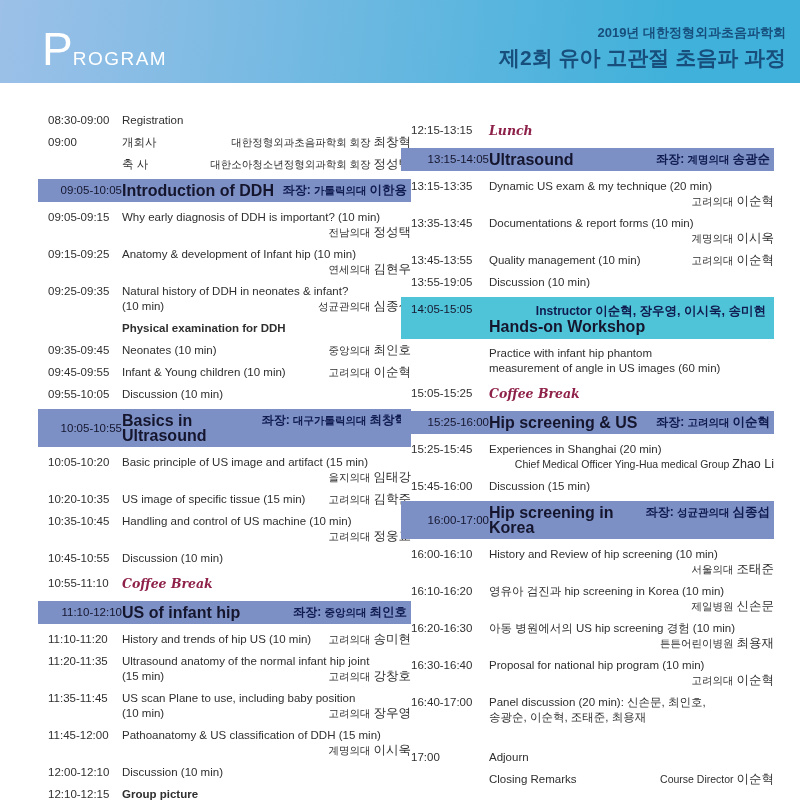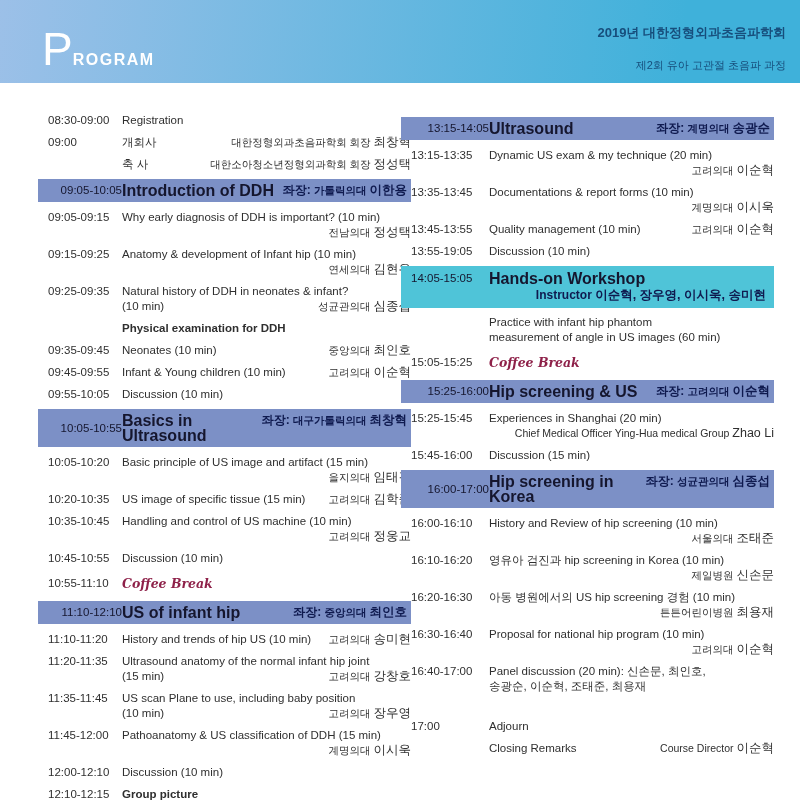--- a/index.html
+++ b/index.html
@@ -8,24 +8,24 @@
     --grad-right:#3fb1da; --body:#2f2f2f;
   }
   *{box-sizing:border-box;}
   body{margin:0;font-family:"Liberation Sans",sans-serif;background:#fff;}
   .page{width:800px;height:807px;background:#fff;overflow:hidden;position:relative;}
 
   
   .banner{height:83px;background:linear-gradient(97deg,var(--grad-left) 0%,var(--grad-right) 85%);position:relative;}
   .program-logo{position:absolute;left:42px;bottom:11px;line-height:1;color:#fff;}
   .p-big{font-size:46px;font-weight:500;}
-  .p-rest{font-size:16px;font-weight:700;letter-spacing:1.5px;}
+  .p-rest{font-size:19px;font-weight:400;letter-spacing:1.5px;}
   .banner-right{position:absolute;right:14px;top:24px;text-align:right;color:var(--header-navy);}
   .society{font-size:13px;font-weight:700;}
-  .course{font-size:11px;font-weight:400;margin-top:16px;}
+  .course{font-size:21px;font-weight:700;margin-top:2px;}
 
   
   .columns{display:flex;padding:30px 6px 0 48px;}
   .col{width:363px;flex:none;}
   .row{display:flex;margin-bottom:7px;font-size:11.5px;color:var(--body);}
   .time{width:74px;flex:none;line-height:15px;}
   .col-right .time{width:78px;}
   .content{flex:1;min-width:0;}
   .line{display:flex;justify-content:space-between;align-items:flex-start;line-height:15px;}
   .bold{font-weight:700;}
@@ -287,20 +287,26 @@
         <div class="row heading">
           <div class="time">12:10-12:15</div>
           <div class="content">
             <div class="line">
               <span class="t bold">Group picture</span>
             </div>
           </div>
         </div>
       </section>
     <section class="col col-right" id="right-col">
+        <div class="row break">
+          <div class="time">12:15-13:15</div>
+          <div class="content">
+            <div class="break-title">Lunch</div>
+          </div>
+        </div>
         <div class="row band">
           <div class="time">13:15-14:05</div>
           <div class="content">
             <div class="line">
               <span class="band-title">Ultrasound</span>
               <span class="chair"><span class="chair-label">좌장: </span><span class="chair-aff">계명의대 </span><span class="chair-name">송광순</span></span>
             </div>
           </div>
         </div>
         <div class="row plain">
@@ -338,25 +344,25 @@
           <div class="time">13:55-19:05</div>
           <div class="content">
             <div class="line">
               <span class="t">Discussion (10 min)</span>
             </div>
           </div>
         </div>
         <div class="row cyanband">
           <div class="time">14:05-15:05</div>
           <div class="content">
-            <div class="line">
-              <span class="band-title">Hands-on Workshop</span>
-            </div>
             <div class="line instr-line">
               <span class="chair"><span class="chair-label">Instructor </span><span class="chair-name">이순혁, 장우영, 이시욱, 송미현</span></span>
+            </div>
+            <div class="line">
+              <span class="band-title">Hands-on Workshop</span>
             </div>
           </div>
         </div>
         <div class="row plain">
           <div class="time"></div>
           <div class="content">
             <div class="line">
               <span class="t">Practice with infant hip phantom</span>
             </div>
             <div class="line">

